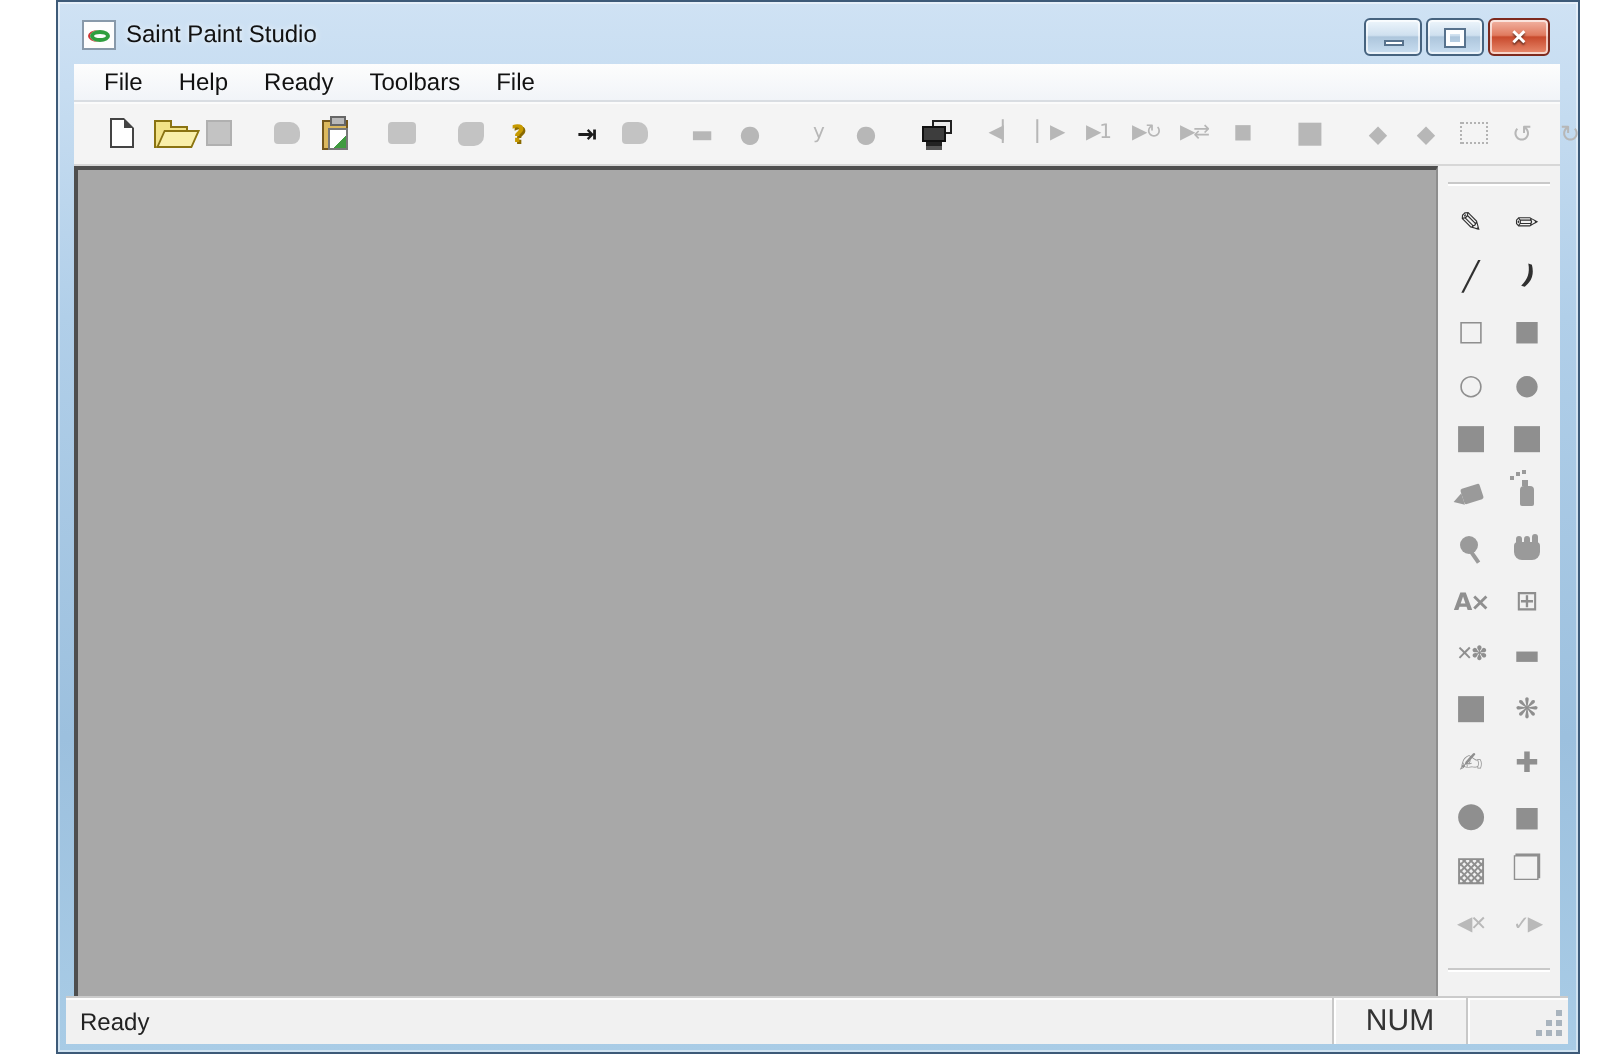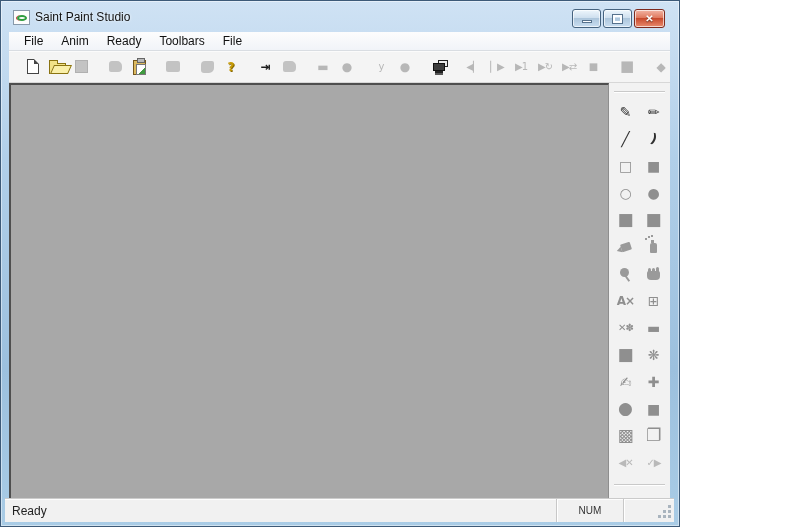--- a/index.html
+++ b/index.html
@@ -1,20 +1,20 @@
 <!DOCTYPE html>
 <html><head>
 <meta charset="utf-8">
 <style>
   * { margin:0; padding:0; box-sizing:border-box; }
   body { background:#fff; font-family:"Liberation Sans", sans-serif; }
 
-  #stage { position:relative; width:680px; height:527px;
+  #stage { position:relative; width:762px; height:527px;
            background:linear-gradient(#cfe2f4,#b1cfe9 30%,#9cc0de 70%,#a9cce6);
-           border:1px solid #3d5a78; box-shadow:inset 0 0 0 1px rgba(255,255,255,.45); overflow:hidden; }
+           border:1px solid #3d5a78; box-shadow:inset 0 0 0 1px rgba(255,255,255,.45); overflow:hidden;margin-left:28px; }
 
   
   .titlebar { position:absolute; left:1px; right:1px; top:1px; height:30px; }
   .app-icon { position:absolute; left:11px; top:8px; width:17px; height:15px; background:#fdfdfd;
               border:1px solid #8899aa; display:flex; align-items:center; justify-content:center; }
   .app-icon i { display:block; width:10px; height:6px; border:2px solid #2f9e3f; border-radius:50%;
                 box-shadow:-1px 0 0 #c33; }
   .title-text { position:absolute; left:33px; top:8px; font-size:12px; color:#111; text-shadow:0 0 3px #fff; }
   .win-controls { position:absolute; right:13px; top:7px; display:flex; gap:2px; }
   .win-btn { width:29px; height:19px; border:1px solid #46637f; border-radius:3px;
@@ -108,21 +108,21 @@
   .ic-hand::before { content:""; position:absolute; left:1px; top:-3px; width:3px; height:5px; background:#9a9a9a;
                      border-radius:2px 2px 0 0; box-shadow:4px 0 0 #9a9a9a, 8px -1px 0 #9a9a9a; }
 
   
   .statusbar { position:absolute; left:4px; right:5px; bottom:4px; height:24px; background:#f1f1f1;
                border-top:1px solid #cbcbcb; box-shadow:inset 0 1px 0 #fdfdfd;
                display:flex; align-items:center; font-size:12px; color:#222;gap:20px; }
   .status-msg { padding-left:7px; flex:1; }
   .status-panel { width:68px; height:100%; display:flex; align-items:center; justify-content:center;
                   border-left:1px solid #c8c8c8; border-right:1px solid #c8c8c8;
-                  box-shadow:inset 1px 0 0 #fff, 1px 0 0 #fff; font-size:10px; color:#333; }
+                  box-shadow:inset 1px 0 0 #fff, 1px 0 0 #fff; font-size:15px; color:#333; }
   .status-end { width:30px; height:100%; position:relative; }
   .grip { position:absolute; right:2px; bottom:3px; width:13px; height:13px; }
   .grip::after { content:""; position:absolute; right:1px; bottom:1px; width:3px; height:3px; background:#a9b4be;
                  box-shadow:-5px 0 0 #a9b4be, 0 -5px 0 #a9b4be, -10px 0 0 #a9b4be, -5px -5px 0 #a9b4be, 0 -10px 0 #a9b4be; }
 </style>
 </head>
 <body>
 
 <div id="stage">
 
@@ -139,21 +139,21 @@
         <span class="ic-max"></span>
       </div>
       <div class="win-btn close">
         <span>✕</span>
       </div>
     </div>
   </div>
 
   <div class="menubar">
       <div class="menu-item">File</div>
-      <div class="menu-item">Anim</div>
+      <div class="menu-item">Help</div>
       <div class="menu-item">Ready</div>
       <div class="menu-item">Toolbars</div>
       <div class="menu-item">File</div>
     </div>
 
   <div class="toolbar">
       <button class="tbtn">
         <span class="ticon ic-new"></span>
       </button>
       <button class="tbtn">

